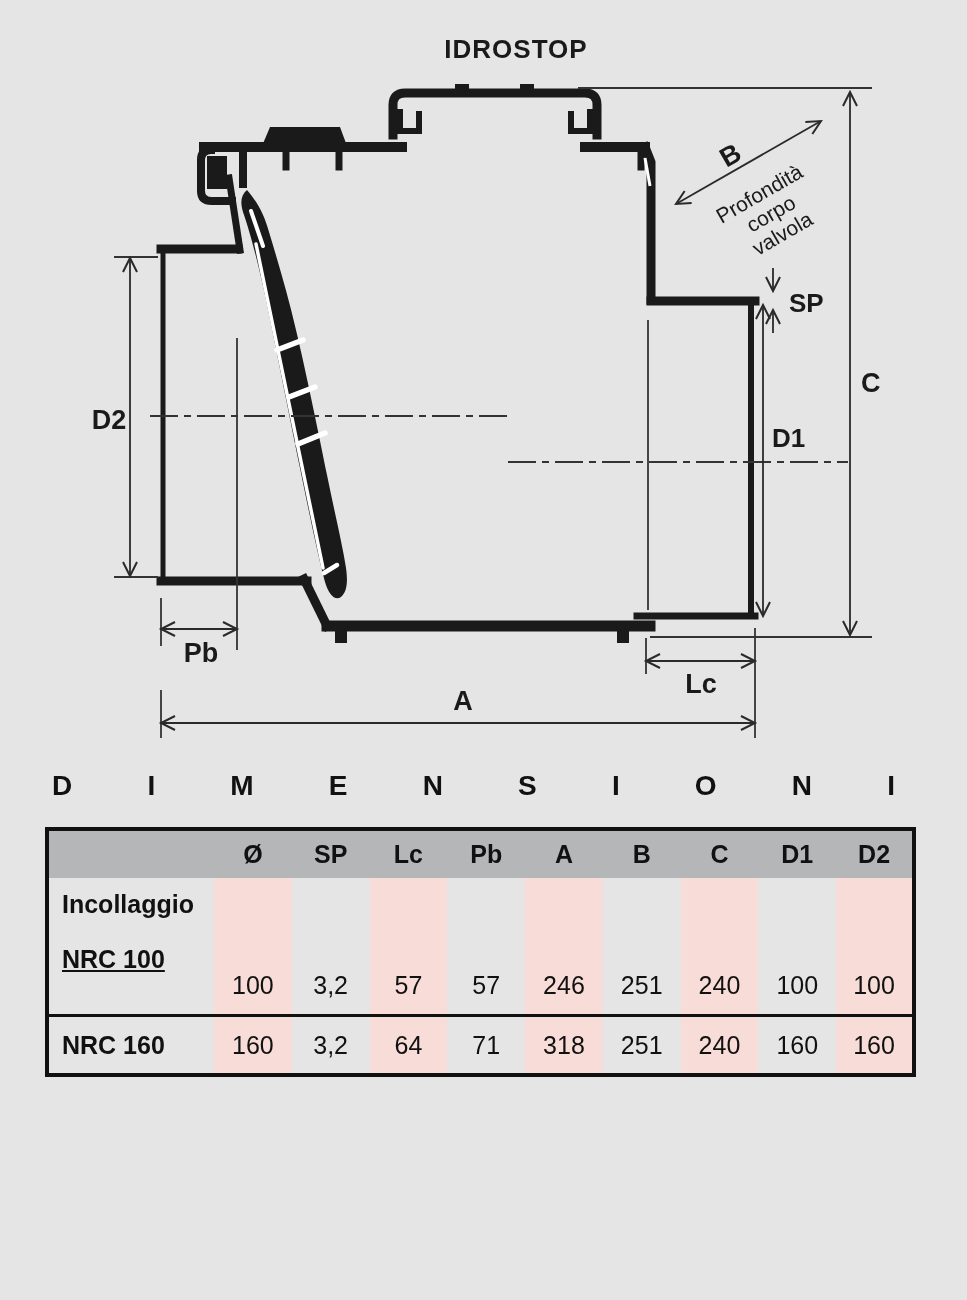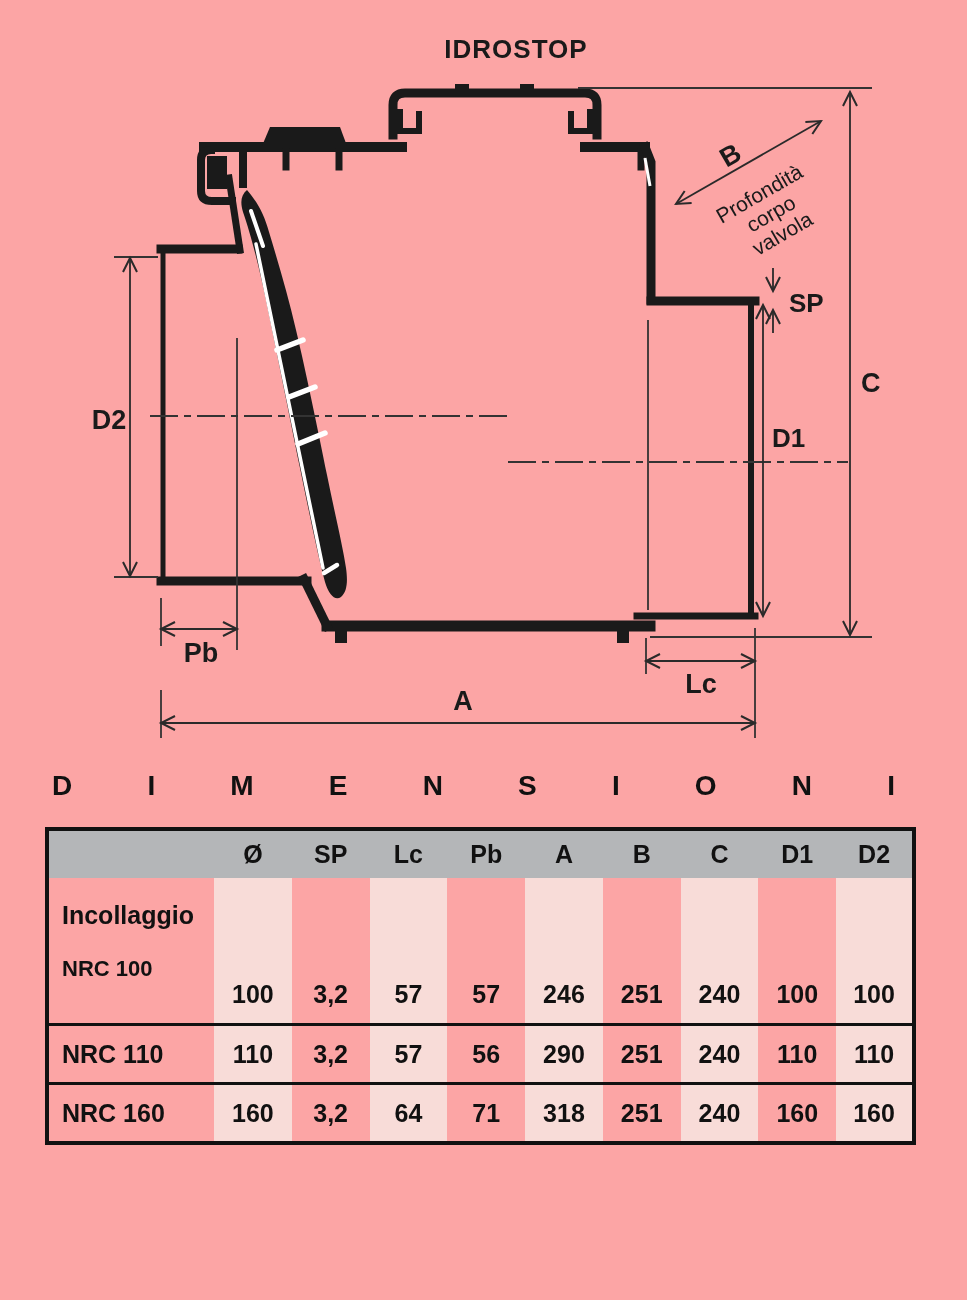--- a/index.html
+++ b/index.html
@@ -1,37 +1,37 @@
 <!DOCTYPE html>
 <html><head>
 <meta charset="utf-8">
 <style>
   html,body{margin:0;padding:0;background:#fff;}
-  .page{position:relative;width:967px;height:1300px;background:#fca5a5;overflow:hidden;
+  .page{position:relative;width:967px;height:1300px;background:#e5e5e5;overflow:hidden;
         font-family:"Liberation Sans",sans-serif;color:#111;}
   .diagram-svg{position:absolute;left:0;top:0;}
   .svg-label{font-family:"Liberation Sans",sans-serif;font-weight:bold;fill:#1a1a1a;}
   .svg-caption{font-family:"Liberation Sans",sans-serif;font-weight:normal;fill:#1a1a1a;}
   .dim-heading{position:absolute;left:52px;top:770px;width:843px;display:flex;
                justify-content:space-between;font-size:28px;font-weight:bold;color:#111;}
   .table-wrap{position:absolute;left:45px;top:827px;width:871px;}
   table.dims{width:100%;border-collapse:collapse;table-layout:fixed;
              border:4px solid var(--tbl-border,#111);}
   table.dims th{background:var(--tbl-header,#b4b6b8);height:47px;font-size:25px;
                 font-weight:bold;text-align:center;padding:0;}
   table.dims td{font-size:25px;text-align:center;padding:0;vertical-align:middle;}
   table.dims td.pink{background:var(--tbl-stripe,#f8dcd8);}
   table.dims tbody tr{border-top:3px solid var(--tbl-border,#111);}
   table.dims tbody tr.first-row{border-top:none;}
-  table.dims tbody tr td{height:56px;font-weight:bold;}
+  table.dims tbody tr td{height:56px;}
   table.dims tbody tr.first-row td{height:122px;vertical-align:bottom;padding-bottom:14px;}
   table.dims td.model-cell{text-align:left;padding-left:13px;font-weight:bold;}
-  table.dims tr.first-row td.model-cell{vertical-align:top;padding-top:23px;padding-bottom:0;}
+  table.dims tr.first-row td.model-cell{vertical-align:top;padding-top:12px;padding-bottom:0;}
   .group-label{font-weight:bold;font-size:25px;line-height:29px;}
-  .first-model{font-weight:bold;font-size:22px;margin-top:26px;}
+  .first-model{font-weight:bold;font-size:25px;margin-top:26px;text-decoration:underline;}
 </style>
 </head>
 <body>
 
 <div class="page">
 
   <svg class="diagram-svg" width="967" height="765" viewBox="0 0 967 765" role="img">
     <defs>
       <marker id="arr" viewBox="0 0 20 20" refX="17" refY="10" markerWidth="20" markerHeight="20" orient="auto-start-reverse" markerUnits="userSpaceOnUse">
         <path d="M3,3 L17,10 L3,17" fill="none" stroke="#2a2a2a" stroke-width="2"></path>
@@ -197,32 +197,20 @@
             <td>3,2</td>
             <td class="pink">57</td>
             <td>57</td>
             <td class="pink">246</td>
             <td>251</td>
             <td class="pink">240</td>
             <td>100</td>
             <td class="pink">100</td>
           </tr>
           <tr>
-            <td class="model-cell">NRC 110</td>
-            <td class="pink">110</td>
-            <td>3,2</td>
-            <td class="pink">57</td>
-            <td>56</td>
-            <td class="pink">290</td>
-            <td>251</td>
-            <td class="pink">240</td>
-            <td>110</td>
-            <td class="pink">110</td>
-          </tr>
-          <tr>
             <td class="model-cell">NRC 160</td>
             <td class="pink">160</td>
             <td>3,2</td>
             <td class="pink">64</td>
             <td>71</td>
             <td class="pink">318</td>
             <td>251</td>
             <td class="pink">240</td>
             <td>160</td>
             <td class="pink">160</td>

